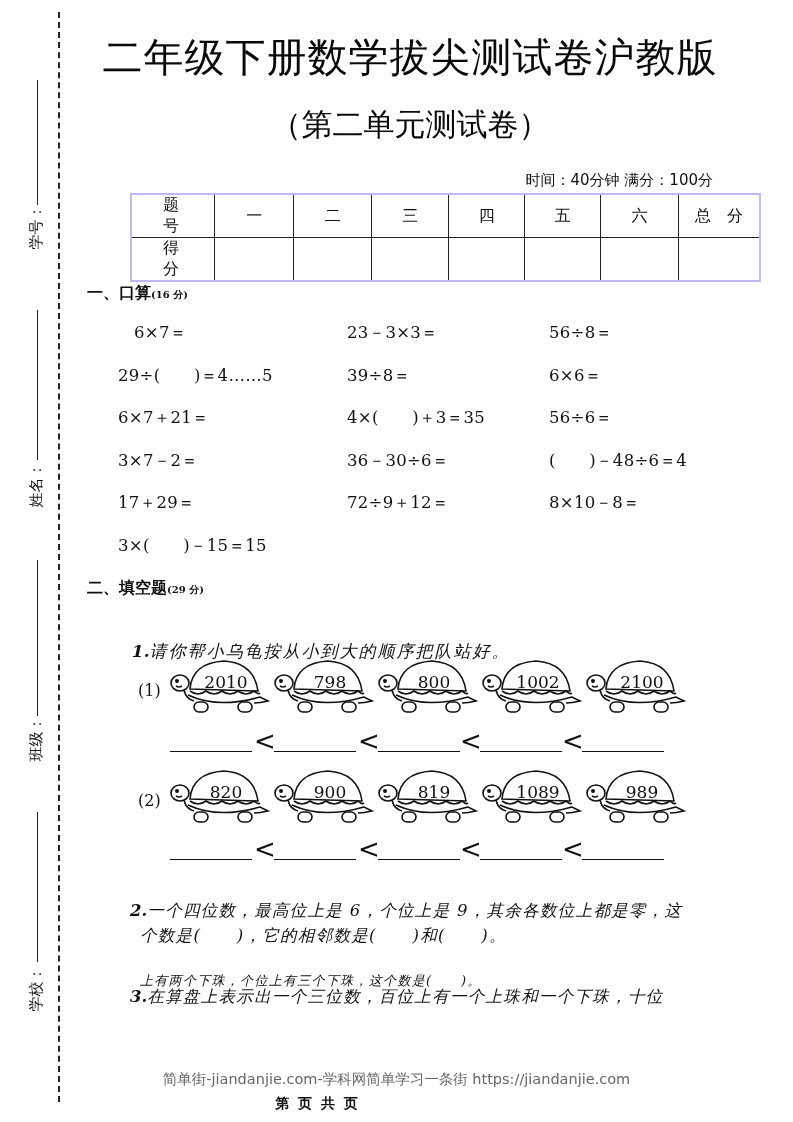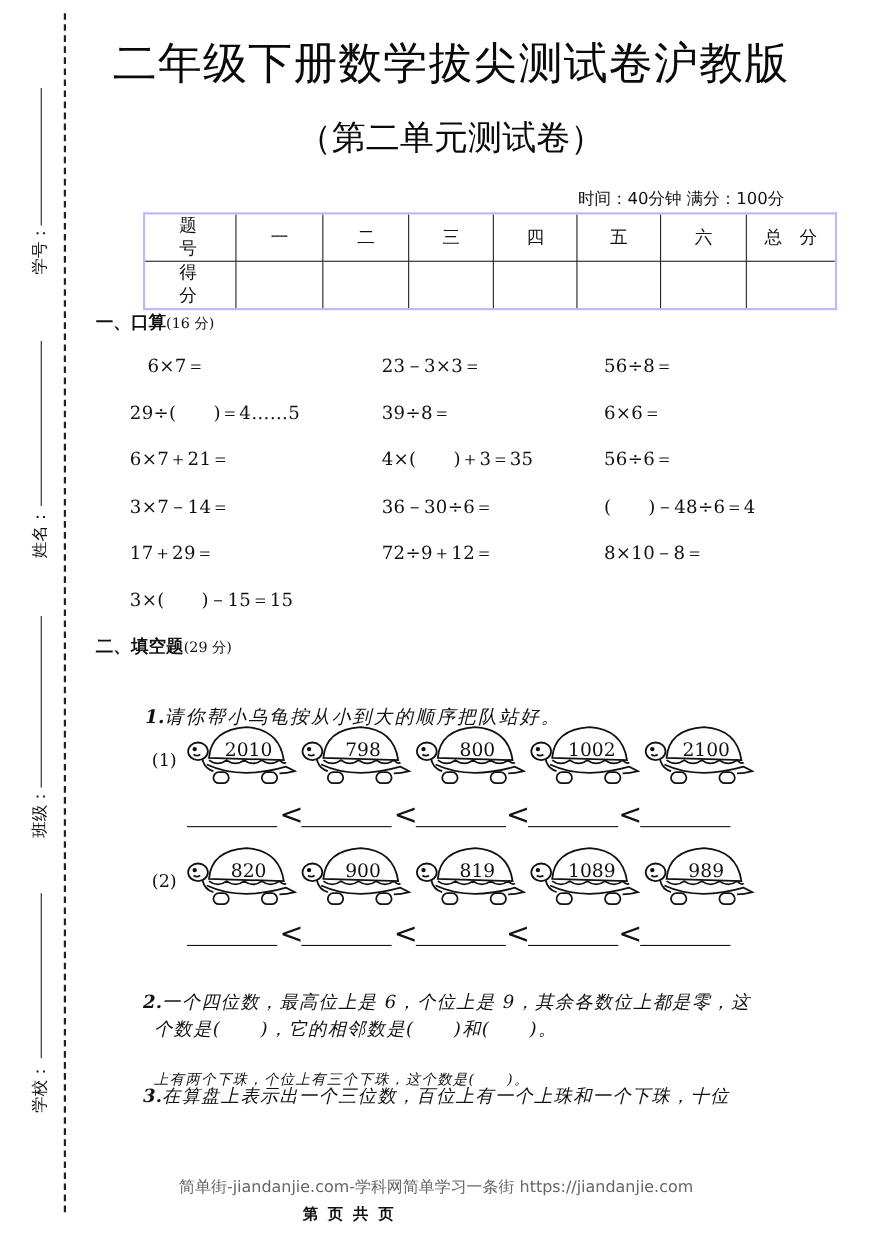--- a/index.html
+++ b/index.html
@@ -42,21 +42,21 @@
   .score-table td {
     border: 1.3px solid #222; text-align: center; vertical-align: middle;
     font-family: "DejaVu Serif", serif; font-size: 16px; height: 37px;
   }
   .score-table td.head { letter-spacing: 18px; padding-left: 14px; }
 
   
   .section-heading {
     position: absolute; left: 87px; font-size: 16px; font-weight: bold;
   }
-  .section-heading .pts { font-weight: normal; font-family: "DejaVu Serif", serif; font-size: 13px; }
+  .section-heading .pts { font-weight: bold; font-family: "DejaVu Serif", serif; font-size: 10px; }
 
   
   .calc {
     position: absolute; font-family: "DejaVu Serif", serif; font-size: 16.5px; white-space: pre;
     color: #111; letter-spacing: 0.3px;
   }
 
   
   .q-text {
     position: absolute; font-family: "DejaVu Serif", serif; font-size: 17px; letter-spacing: 2px;
@@ -155,21 +155,21 @@
 <div class="calc" style="left:549px;top:322px;">56÷8＝</div>
 
 <div class="calc" style="left:118px;top:365px;">29÷(　　)＝4……5</div>
 <div class="calc" style="left:347px;top:365px;">39÷8＝</div>
 <div class="calc" style="left:549px;top:365px;">6×6＝</div>
 
 <div class="calc" style="left:118px;top:407px;">6×7＋21＝</div>
 <div class="calc" style="left:347px;top:407px;">4×(　　)＋3＝35</div>
 <div class="calc" style="left:549px;top:407px;">56÷6＝</div>
 
-<div class="calc" style="left:118px;top:450px;">3×7－14＝</div>
+<div class="calc" style="left:118px;top:450px;">3×7－2＝</div>
 <div class="calc" style="left:347px;top:450px;">36－30÷6＝</div>
 <div class="calc" style="left:549px;top:450px;">(　　)－48÷6＝4</div>
 
 <div class="calc" style="left:118px;top:492px;">17＋29＝</div>
 <div class="calc" style="left:347px;top:492px;">72÷9＋12＝</div>
 <div class="calc" style="left:549px;top:492px;">8×10－8＝</div>
 
 <div class="calc" style="left:118px;top:535px;">3×(　　)－15＝15</div>
 
 <div class="section-heading" style="top:578px;">

